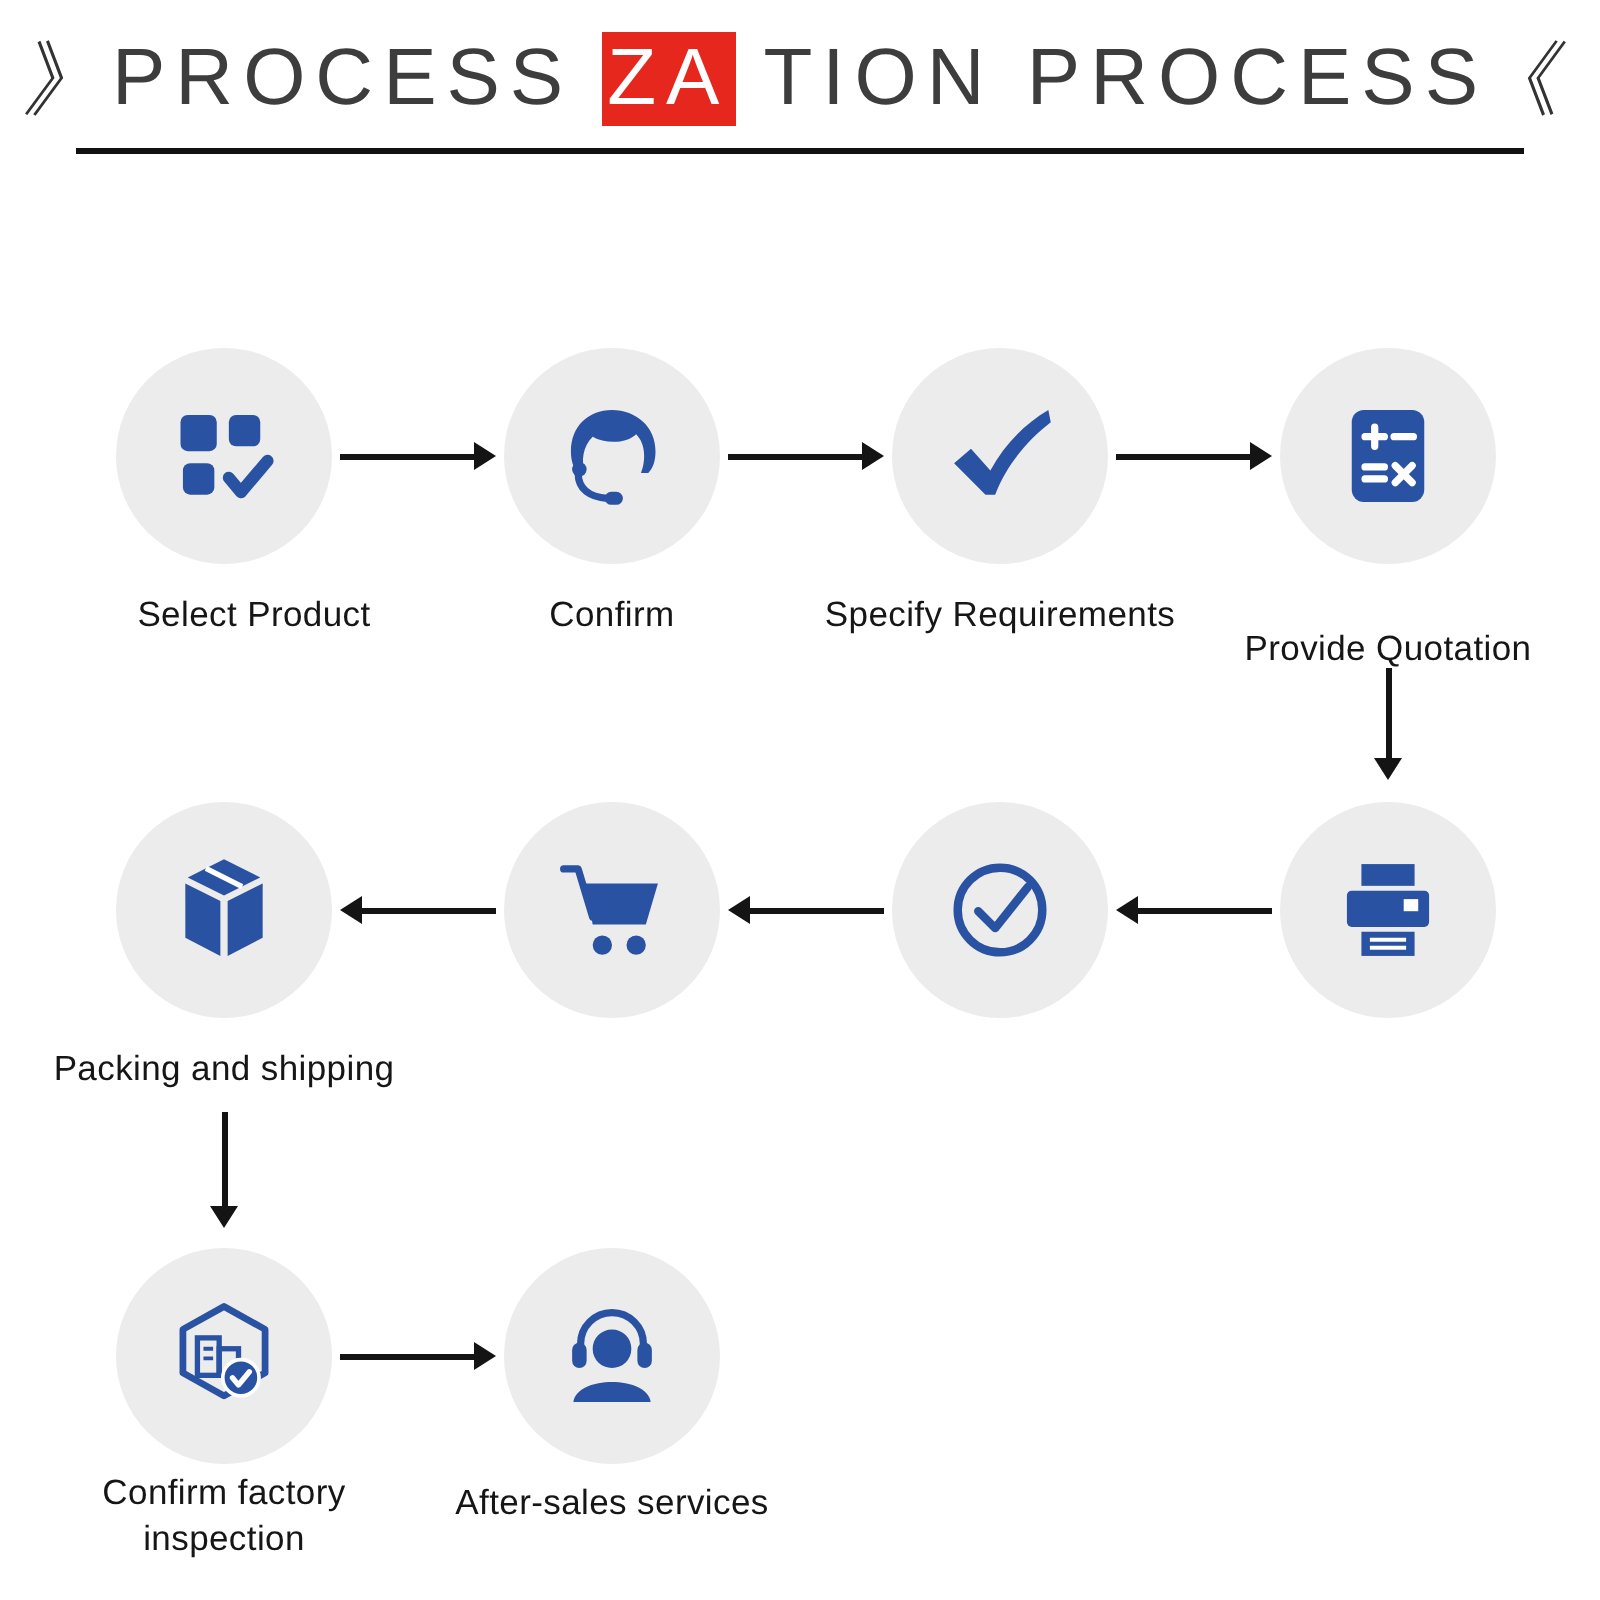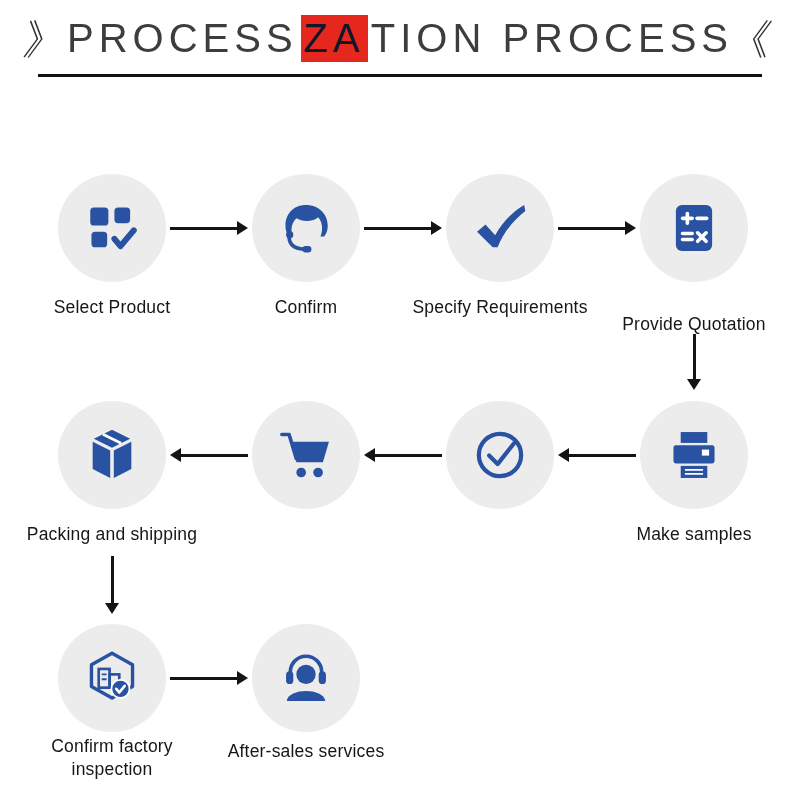--- a/index.html
+++ b/index.html
@@ -11,21 +11,21 @@
   }
   html,body{margin:0;padding:0;background:#ffffff;}
   .canvas{
     position:relative;width:800px;height:800px;margin:0 auto;background:#ffffff;
     font-family:"Liberation Sans",sans-serif;overflow:hidden;
   }
   
   .title{position:absolute;top:12px;left:0;width:100%;text-align:center;
     color:var(--title-text);font-size:40px;letter-spacing:5px;font-weight:500;white-space:nowrap;}
   .title .mark{display:inline-block;transform:skewX(-10deg);font-size:42px;margin:0 -4px;vertical-align:-2px;color:#333;}
-  .title .hl{display:inline-block;background:var(--highlight-red);color:#0f172a;padding:1px 3px;margin:0 3px;text-align:center;}
+  .title .hl{display:inline-block;background:var(--highlight-red);color:#ffffff;padding:1px 3px;margin:0 14px;text-align:center;}
   .divider{position:absolute;top:74px;left:38px;width:724px;height:3px;background:#111;}
   
   .step-circle{position:absolute;width:108px;height:108px;border-radius:50%;
     background:var(--circle-bg);display:flex;align-items:center;justify-content:center;}
   .icon{width:58px;height:58px;color:var(--accent-blue);display:block;}
   .step-label{position:absolute;font-size:17.5px;color:#161616;text-align:center;line-height:1.3;letter-spacing:0.2px;}
   
   .arrow-h{position:absolute;display:flex;align-items:center;height:16px;}
   .arrow-h .shaft{flex:1;height:3px;background:var(--arrow);}
   .arrow-h .head{width:0;height:0;border-top:7px solid transparent;border-bottom:7px solid transparent;}
@@ -46,21 +46,21 @@
   <div class="divider"></div>
 
   <div class="step-circle" style="left:58px;top:174px;">
     <svg class="icon" viewBox="0 0 48 48">
       <rect x="6" y="7" width="15" height="15" rx="3" fill="currentColor"></rect>
       <rect x="26" y="7" width="13" height="13" rx="3" fill="currentColor"></rect>
       <rect x="7" y="27" width="13" height="13" rx="3" fill="currentColor"></rect>
       <path d="M26 33 L31 39 L42 26" fill="none" stroke="currentColor" stroke-width="5" stroke-linecap="round" stroke-linejoin="round"></path>
     </svg>
   </div>
-  <div class="step-label" style="left:12px;top:296px;width:200px;">Select Product</div>
+  <div class="step-label" style="left:27px;top:296px;width:200px;">Select Product</div>
 
   <div class="arrow-h right" style="left:170px;top:220px;width:78px;">
       <span class="shaft"></span>
       <span class="head"></span>
     </div>
 
   <div class="step-circle" style="left:252px;top:174px;">
     <svg class="icon" viewBox="0 0 48 48">
       <path d="M24 5 C14 5 7 12 7 22 C7 26 8 29 10 31 L13 31 C11 26 12 20 16 16 C21 19 30 19 34 15 C38 19 38 26 36 31 L39 31 C41 29 42 26 42 22 C42 12 34 5 24 5 Z" fill="currentColor"></path>
       <circle cx="10.5" cy="29.5" r="3" fill="currentColor"></circle>
@@ -104,21 +104,20 @@
 
   <div class="step-circle" style="left:640px;top:401px;">
     <svg class="icon" viewBox="0 0 48 48">
       <rect x="13" y="5" width="22" height="9" fill="currentColor"></rect>
       <rect x="7" y="16" width="34" height="15" rx="2" fill="currentColor"></rect>
       <rect x="30.5" y="19.5" width="6" height="5" fill="#fff"></rect>
       <rect x="13" y="33" width="22" height="10" fill="currentColor"></rect>
       <path d="M16.5 36.3 H31.5 M16.5 39.6 H31.5" stroke="#fff" stroke-width="1.6" fill="none"></path>
     </svg>
   </div>
-  <div class="step-label" style="left:594px;top:523px;width:200px;">Make samples</div>
 
   <div class="arrow-h left" style="left:558px;top:447px;width:78px;">
       <span class="head"></span>
       <span class="shaft"></span>
     </div>
 
   <div class="step-circle" style="left:446px;top:401px;">
     <svg class="icon" viewBox="0 0 48 48">
       <circle cx="24" cy="24" r="17.5" fill="none" stroke="currentColor" stroke-width="3.5"></circle>
       <path d="M15 24.5 L22 31.5 L35.5 14.5" fill="none" stroke="currentColor" stroke-width="3.5" stroke-linecap="round" stroke-linejoin="round"></path>

